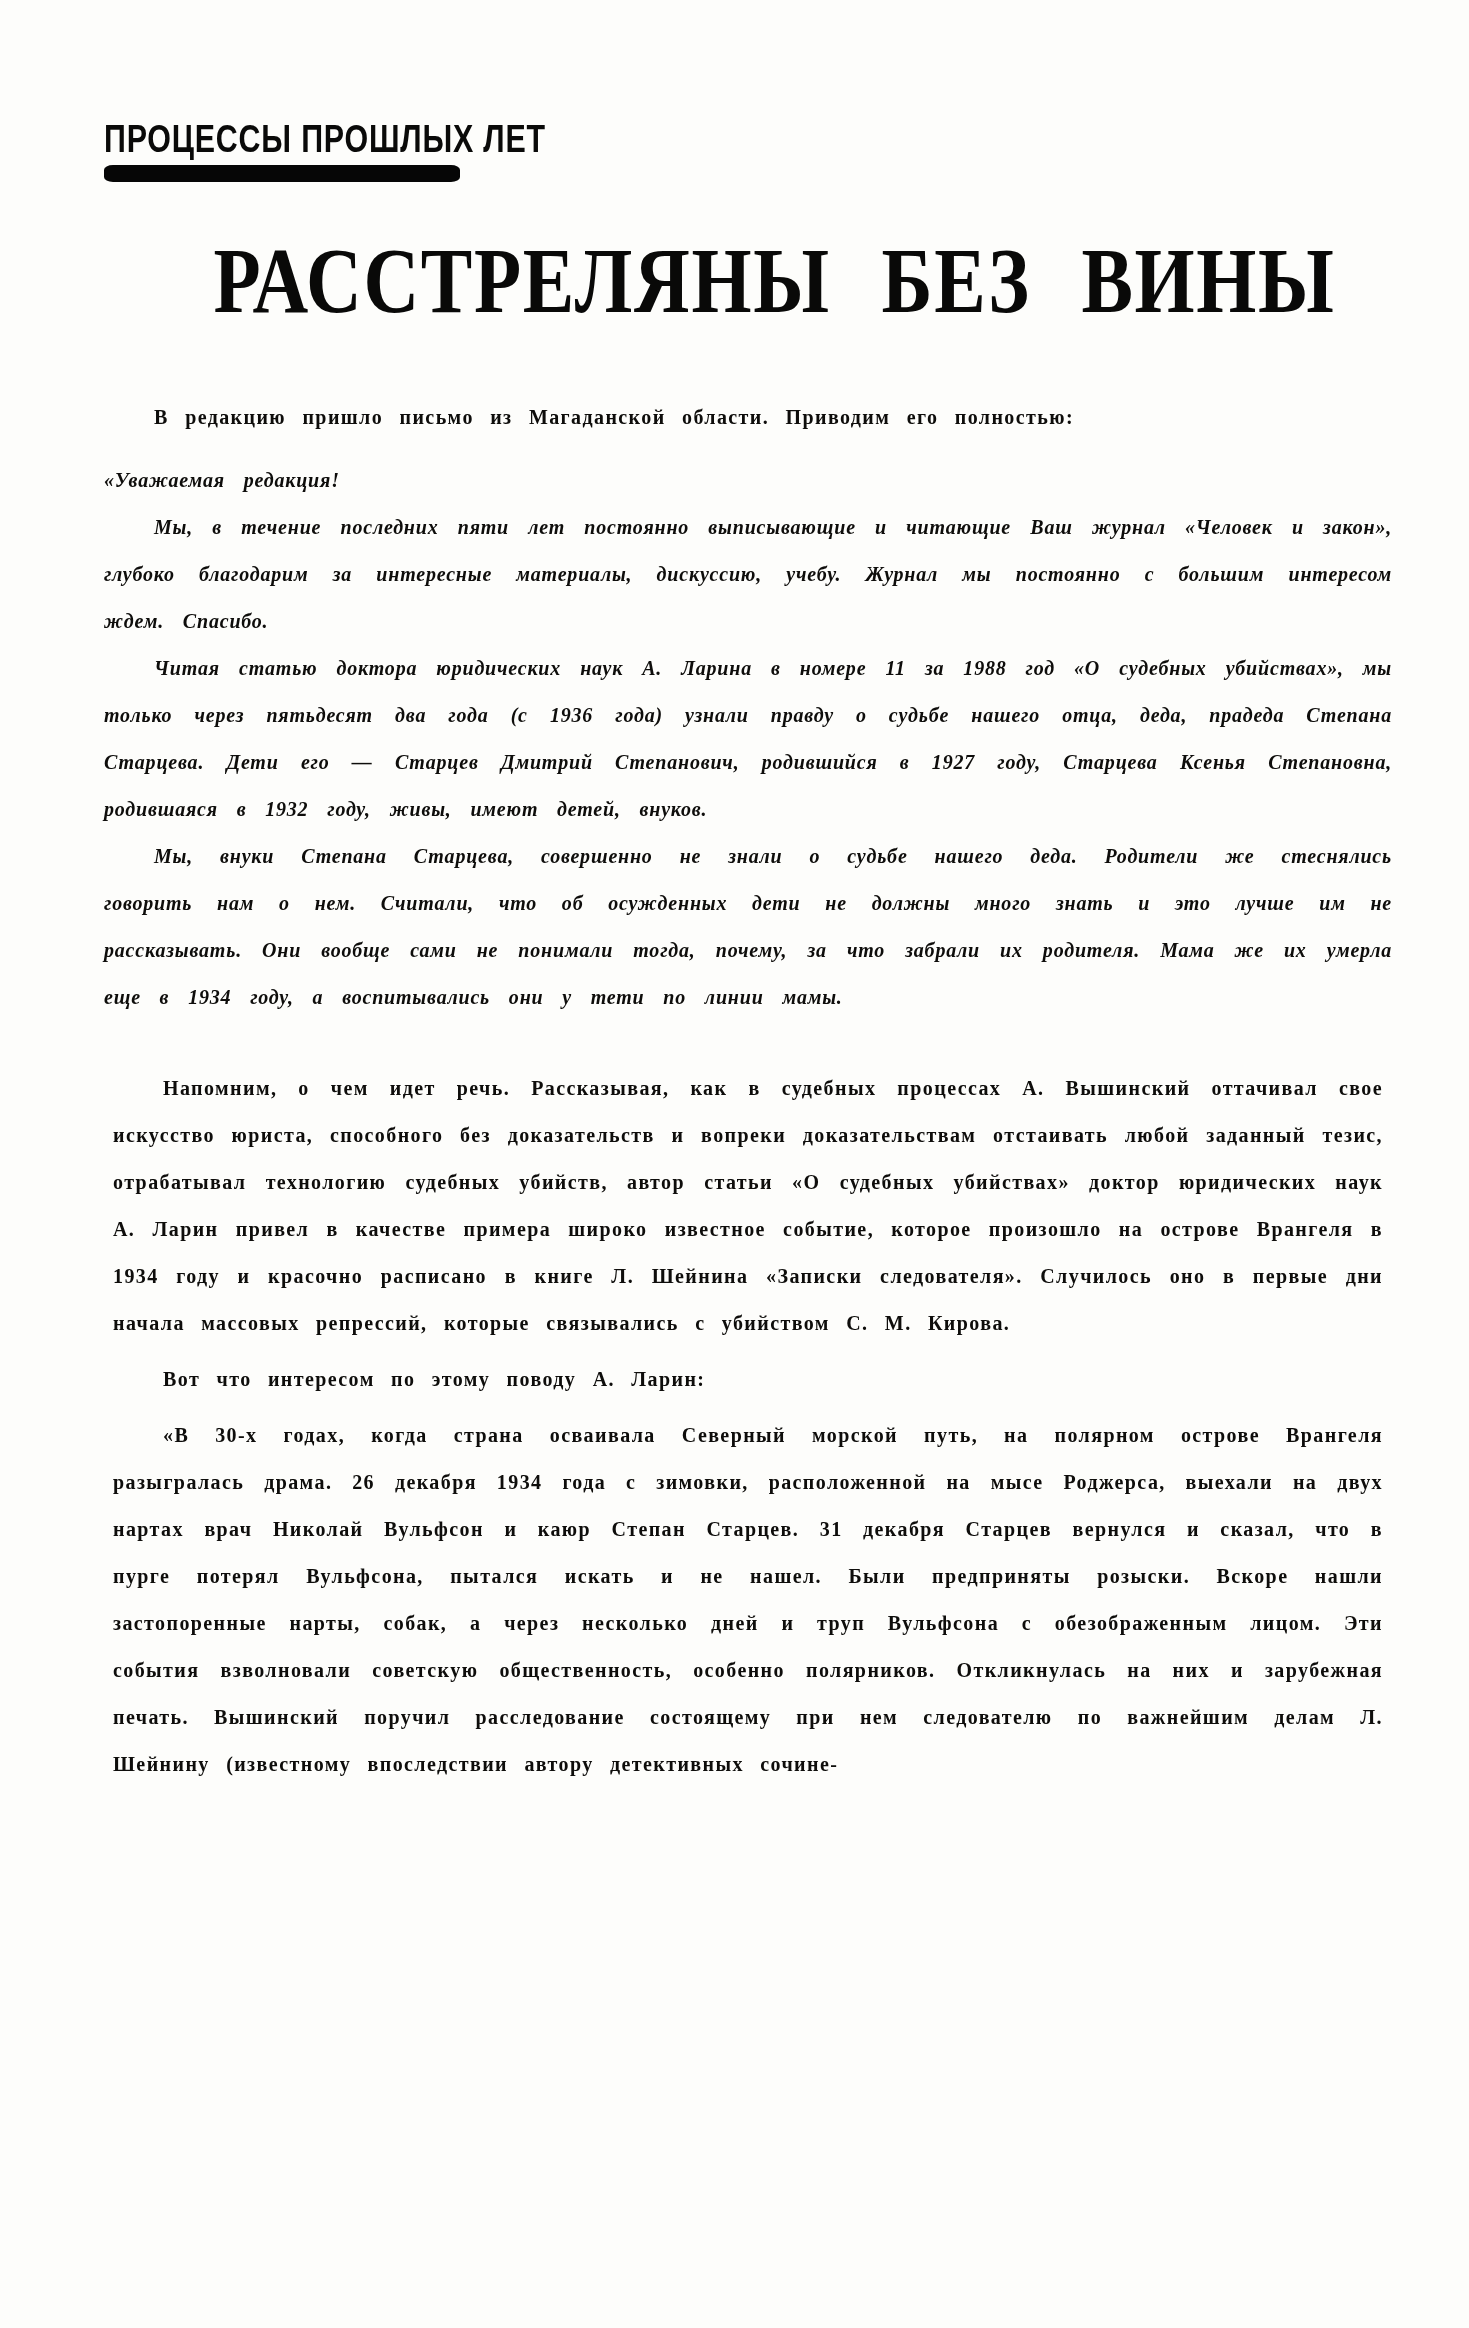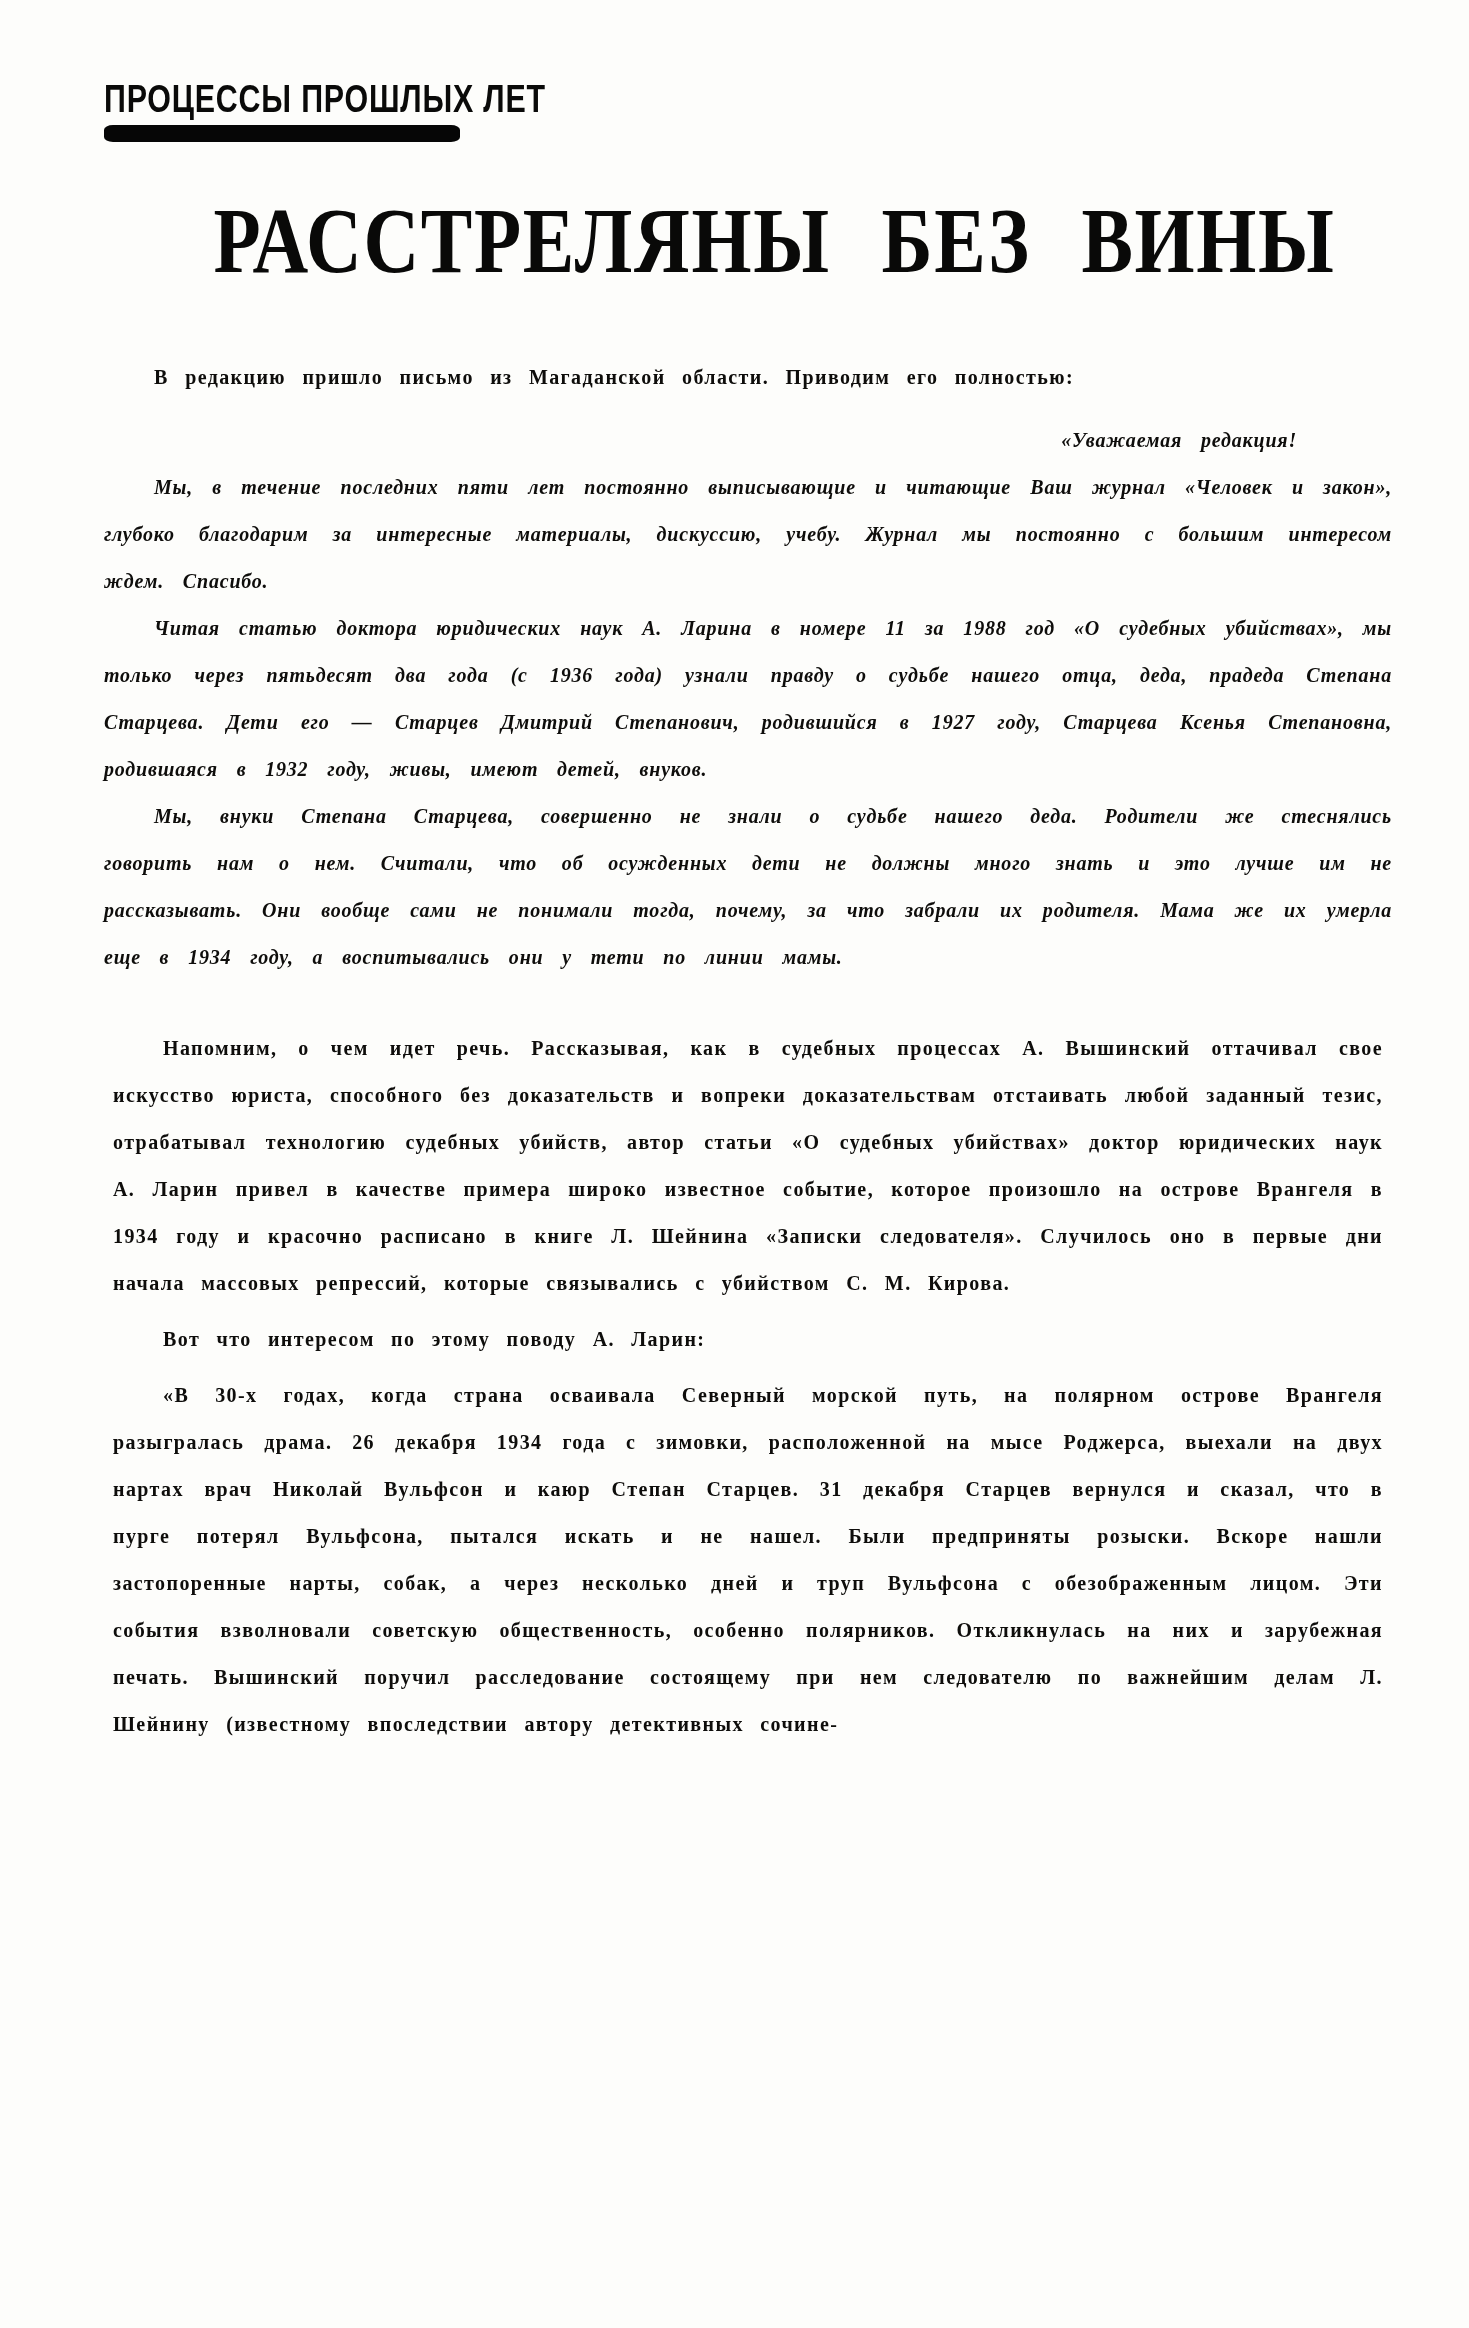--- a/index.html
+++ b/index.html
@@ -15,21 +15,21 @@
     overflow: hidden;
     box-sizing: border-box;
   }
 
   .content {
     padding: 0 77px 0 104px;
     box-sizing: border-box;
   }
 
   
-  .rubric { padding-top: 80px; }
+  .rubric { padding-top: 120px; }
   .rubric-text {
     display: inline-block;
     font-family: "Liberation Sans", sans-serif;
     font-weight: 700;
     font-size: 38px;
     line-height: 1;
     letter-spacing: 1px;
     white-space: nowrap;
     transform: scaleX(0.80);
     transform-origin: left center;
@@ -79,21 +79,21 @@
     font-style: italic;
   }
   .letter p {
     margin: 0;
     text-align: justify;
     text-indent: 50px;
     letter-spacing: 0.8px;
     word-spacing: 13px;
   }
   .letter p.salutation {
-    text-align: right;
+    text-align: left;
     text-indent: 0;
     padding-right: 95px;
   }
 
   
   .editorial { margin-top: 44px; }
   .editorial p {
     margin: 9px;
     text-align: justify;
     text-indent: 50px;

